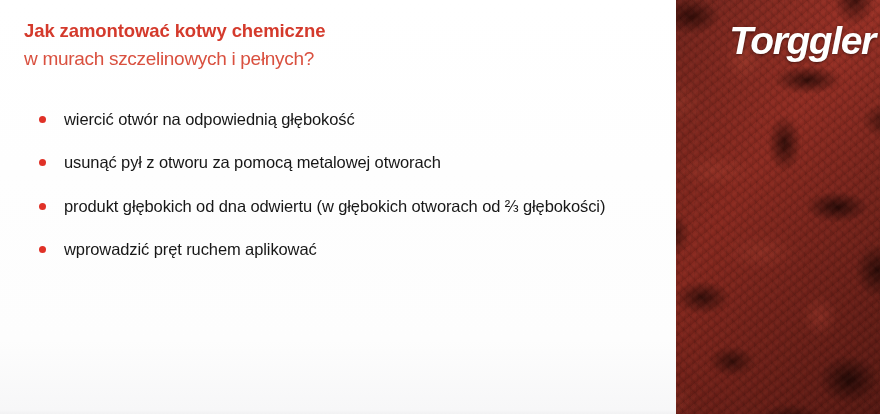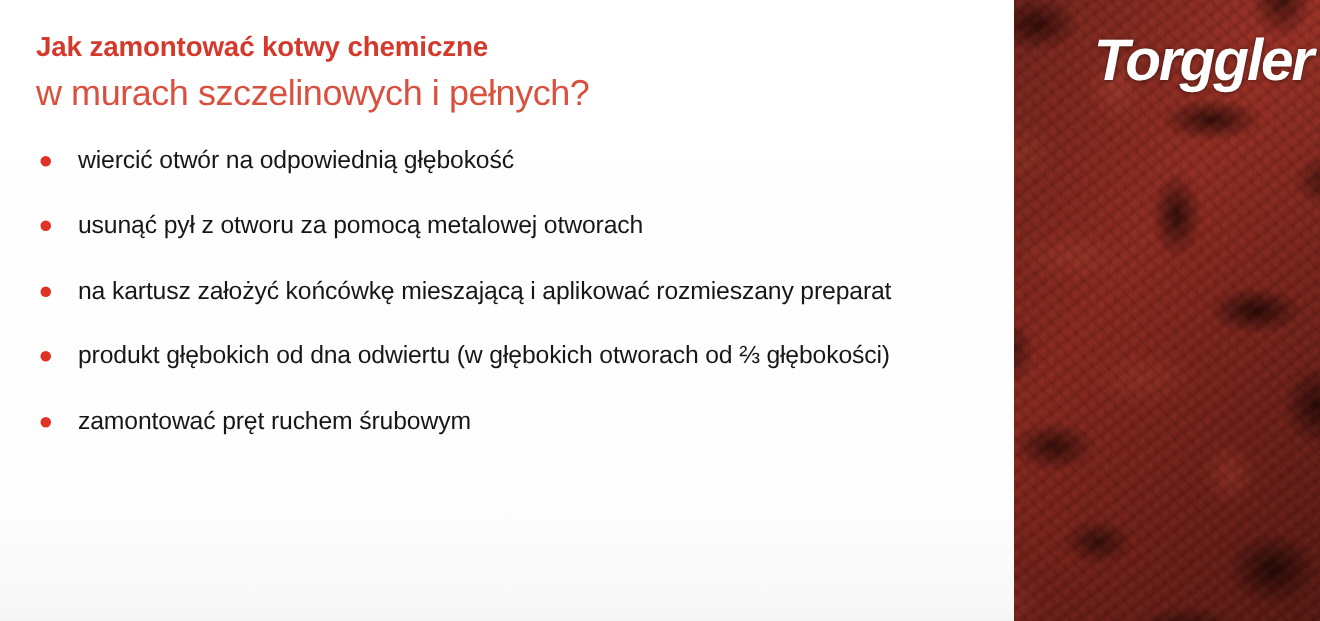--- a/index.html
+++ b/index.html
@@ -45,36 +45,36 @@
     font-size: 18.5px;
     font-weight: bold;
     color: #d43a2c;
     letter-spacing: -0.1px;
     line-height: 1.25;
     white-space: nowrap;
   }
 
   .headline-sub {
     font-family: "Liberation Sans", "DejaVu Sans", sans-serif;
-    font-size: 24px;
+    font-size: 19px;
     font-weight: 300;
     color: #d9503f;
     letter-spacing: -0.3px;
     line-height: 1.3;
     margin-top: 5px;
     white-space: nowrap;
   }
 
   
   .steps-list {
     position: absolute;
     left: 24px;
     top: 96px;
     width: 630px;
-    margin: 0;
+    margin: 12px;
     padding: 0;
     list-style: none;
   }
 
   .step-item {
     position: relative;
     padding-left: 28px;
     margin-bottom: 20px;
     font-size: 16.5px;
     font-weight: 400;
@@ -193,29 +193,25 @@
       <li class="step-item">
         <span class="step-bullet"></span>
         <span class="step-text">wiercić otwór na odpowiednią głębokość</span>
       </li>
       <li class="step-item">
         <span class="step-bullet"></span>
         <span class="step-text">usunąć pył z otworu za pomocą metalowej otworach</span>
       </li>
       <li class="step-item">
         <span class="step-bullet"></span>
-        <span class="step-text">na kartusz założyć końcówkę mieszającą i aplikować rozmieszany preparat</span>
-      </li>
-      <li class="step-item">
-        <span class="step-bullet"></span>
         <span class="step-text">produkt głębokich od dna odwiertu (w głębokich otworach od ⅔ głębokości)</span>
       </li>
       <li class="step-item">
         <span class="step-bullet"></span>
-        <span class="step-text">zamontować pręt ruchem śrubowym</span>
+        <span class="step-text">wprowadzić pręt ruchem aplikować</span>
       </li>
     </ul>
 
   </div>
 
   <div class="brand-panel">
     <div class="texture"></div>
     <div class="texture-grain"></div>
     <div class="texture-vignette"></div>
     <div class="brand-logo">Torggler</div>

